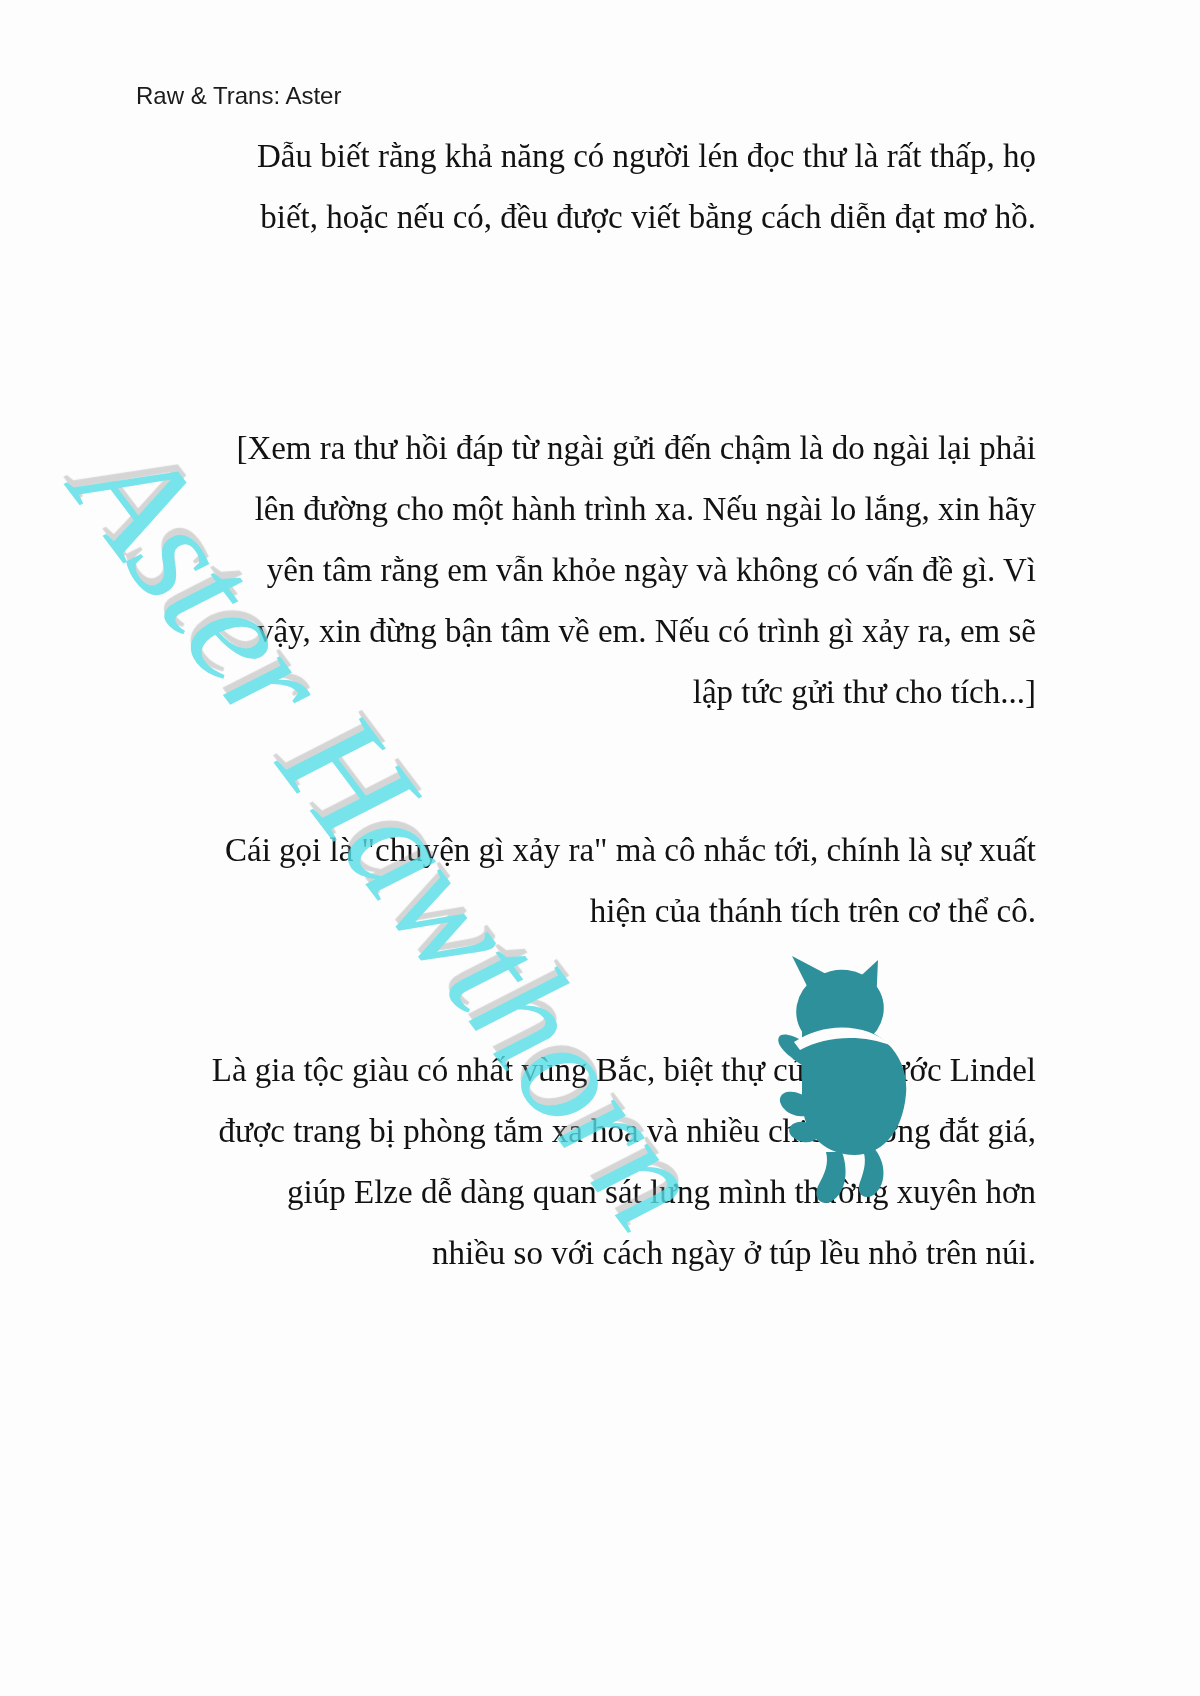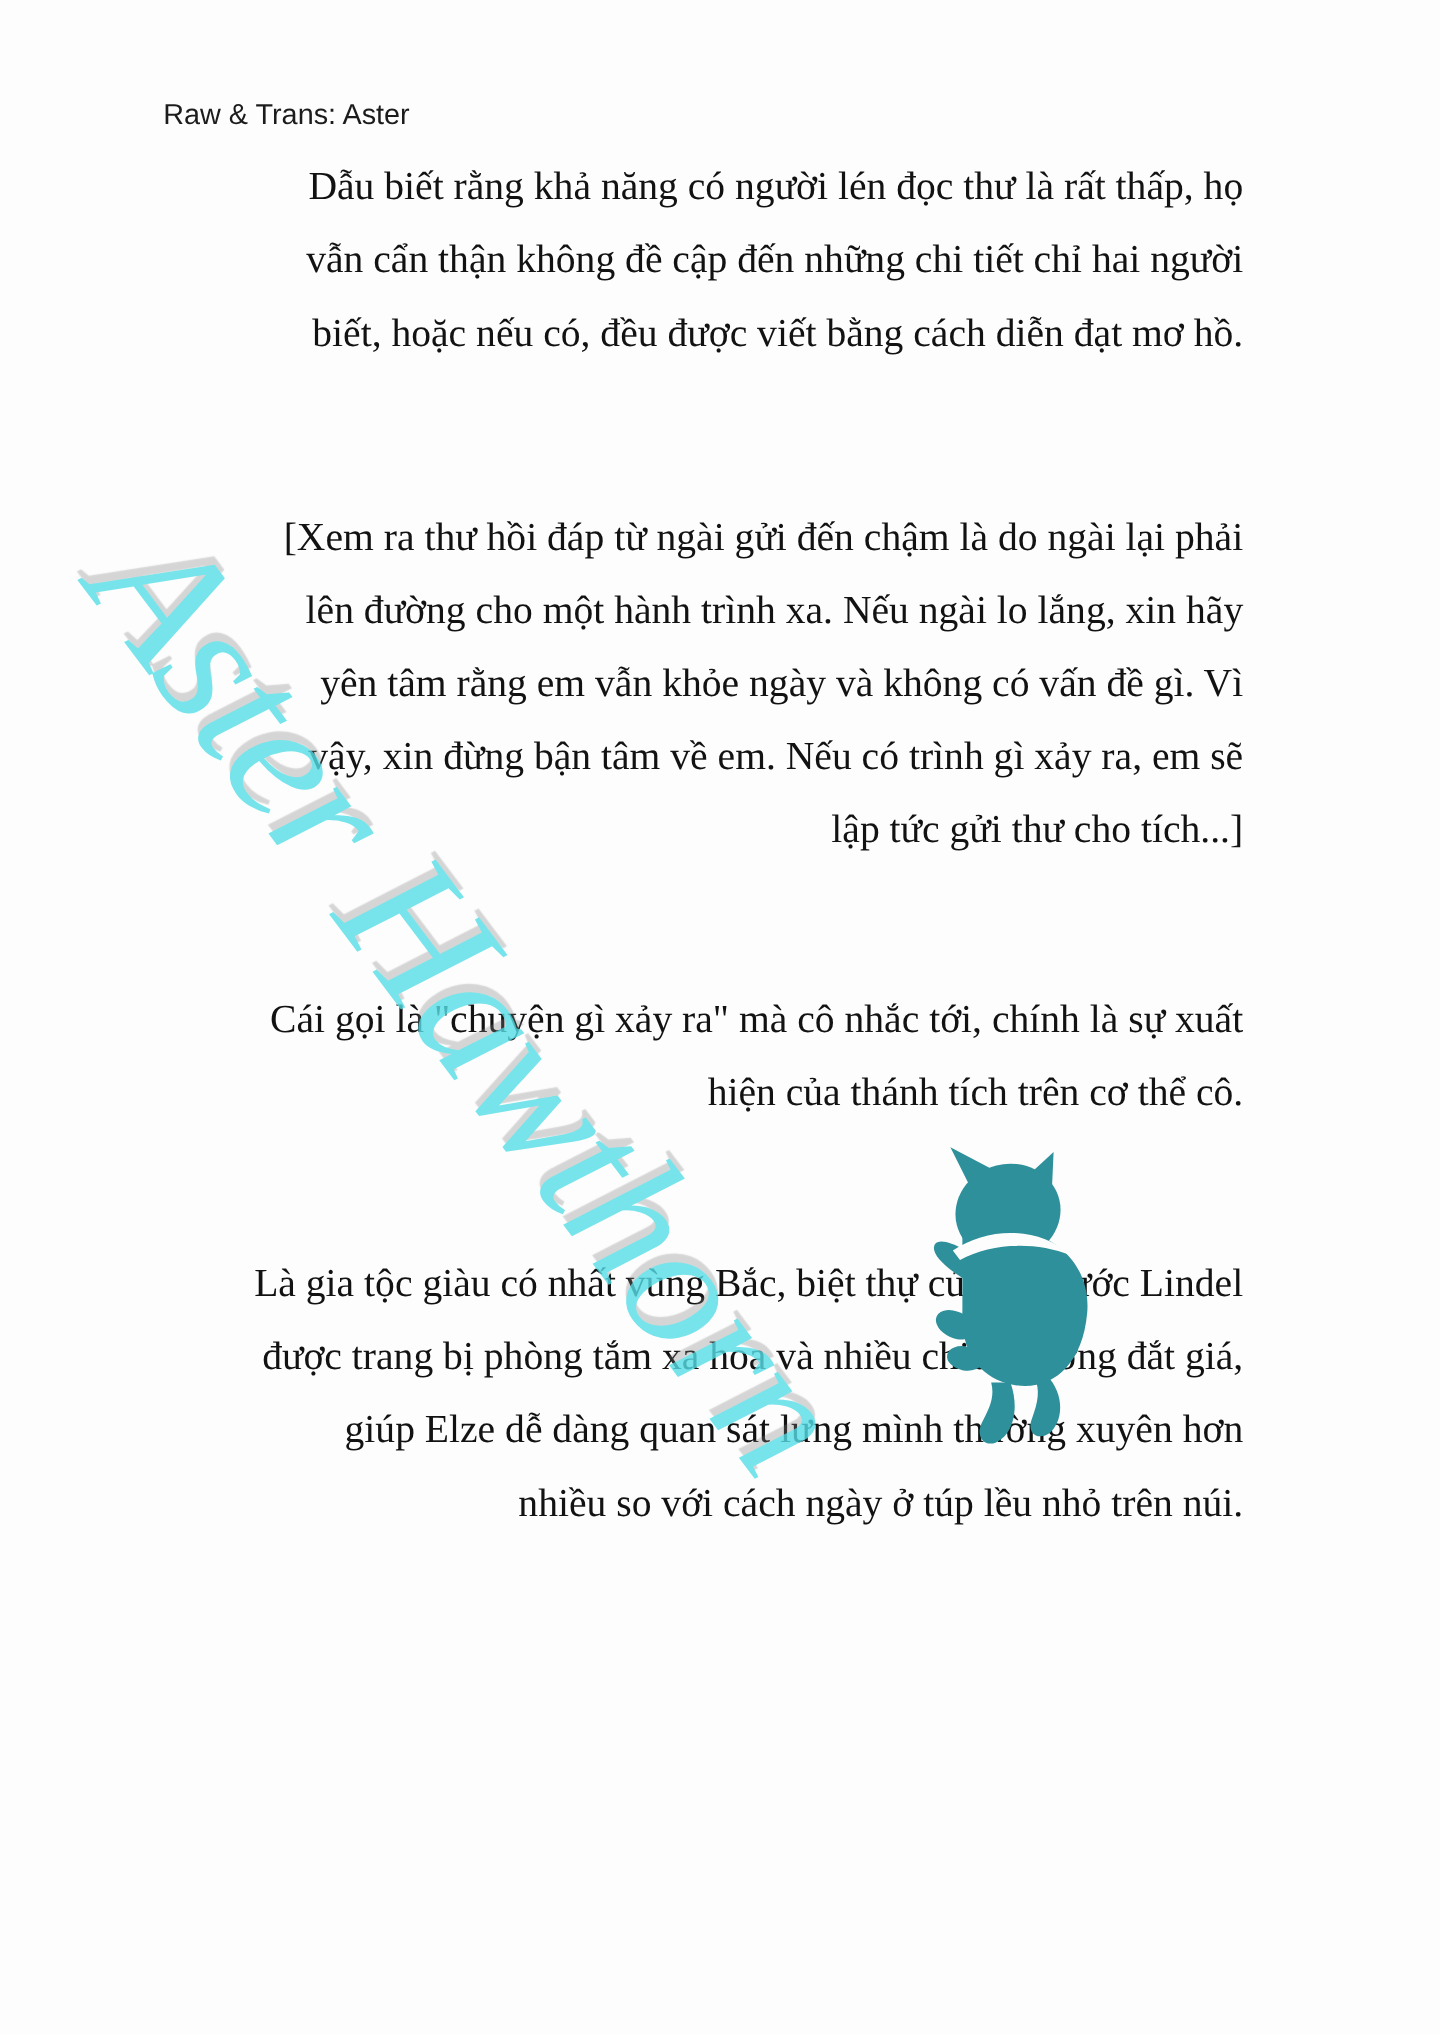--- a/index.html
+++ b/index.html
@@ -71,21 +71,20 @@
 <body>
 
 <div class="page">
 
   <div class="credit">Raw &amp; Trans: Aster</div>
 
   <div class="watermark" style="color: rgb(85, 222, 230);">Aster Hawthorn</div>
 
   <div class="para p1">
       <div class="line">Dẫu biết rằng khả năng có người lén đọc thư là rất thấp, họ</div>
-      <div class="line">vẫn cẩn thận không đề cập đến những chi tiết chỉ hai người</div>
       <div class="line">biết, hoặc nếu có, đều được viết bằng cách diễn đạt mơ hồ.</div>
     </div>
   <div class="para p2">
       <div class="line">[Xem ra thư hồi đáp từ ngài gửi đến chậm là do ngài lại phải</div>
       <div class="line">lên đường cho một hành trình xa. Nếu ngài lo lắng, xin hãy</div>
       <div class="line">yên tâm rằng em vẫn khỏe ngày và không có vấn đề gì. Vì</div>
       <div class="line">vậy, xin đừng bận tâm về em. Nếu có trình gì xảy ra, em sẽ</div>
       <div class="line">lập tức gửi thư cho tích...]</div>
     </div>
   <div class="para p3">

